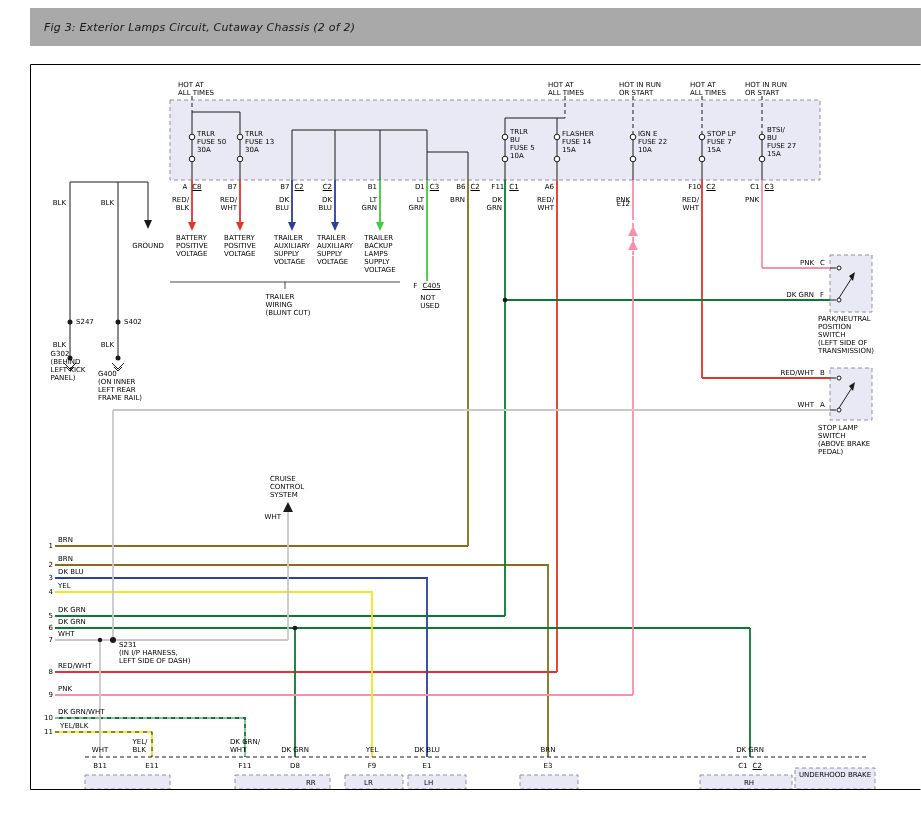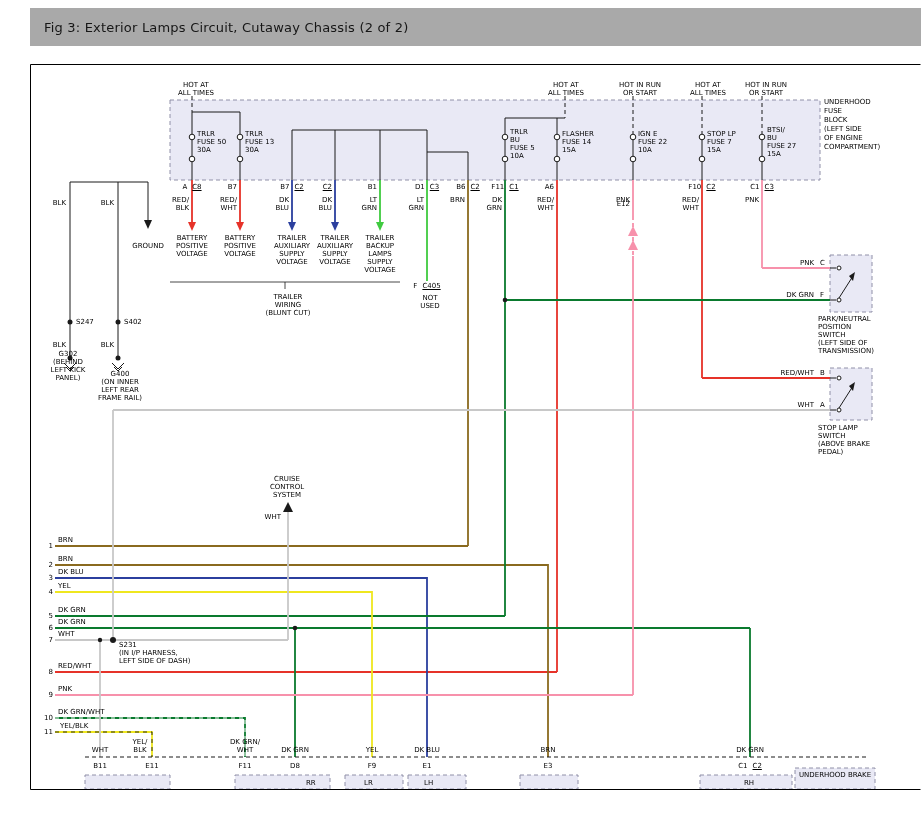--- a/index.html
+++ b/index.html
@@ -1,23 +1,23 @@
 <!DOCTYPE html>
 <html style="--c-titlebar_bg: #a9a9a9; --c-titlebar_text: #161616; --c-frame: #000000; --c-box_fill: #e9e9f5; --c-box_border: #9090a8; --c-blk: #1a1a1a; --c-red: #e63229; --c-dk_blu: #2b3f9e; --c-lt_grn: #3fca3f; --c-dk_grn: #0a7a2e; --c-brn: #8a6a1f; --c-pnk: #f791ab; --c-yel: #efe71f; --c-wht: #c8c8c8;"><head>
 <meta charset="utf-8">
 <style>
   * { margin:0; padding:0; box-sizing:border-box; }
   html,body { width:921px; height:822px; background:#fff; font-family:"DejaVu Sans",sans-serif; }
   .page { position:relative; width:921px; height:822px; overflow:hidden; background:#fff; }
   .titlebar { position:absolute; left:30px; top:8px; right:0; height:38px;
               background:var(--c-titlebar_bg,#a9a9a9); display:flex; align-items:center; padding-left:14px; }
-  .titlebar span { font-size:13px; color:var(--c-titlebar_text,#161616); letter-spacing:0.2px; }
+  .titlebar span { font-size:11px; color:var(--c-titlebar_text,#161616); letter-spacing:0.2px;font-style:italic; }
   svg { position:absolute; left:0; top:0; }
   .lbl { position:absolute; font-size:7px; line-height:8px; color:#000; white-space:pre-line; }
-  .c  { transform:translateX(-50%); text-align:center; }
+  .c  { transform:translateX(-50%); }
   .rr { transform:translateX(-100%); text-align:right; }
   .pinpair { position:absolute; display:flex; gap:5px; font-size:7px; line-height:8px; color:#000; transform:translateX(-50%); }
   .u { text-decoration:underline; text-underline-offset:1px; }
   
   .k { stroke:var(--c-blk,#1a1a1a); stroke-width:1; fill:none; }
   .dash  { stroke-dasharray:4 3; }
   .w { fill:none; stroke-width:1.8; }
   .s-red{stroke:var(--c-red,#e63229);} .s-dkblu{stroke:var(--c-dk_blu,#2b3f9e);}
   .s-ltgrn{stroke:var(--c-lt_grn,#3fca3f);} .s-dkgrn{stroke:var(--c-dk_grn,#0a7a2e);}
   .s-brn{stroke:var(--c-brn,#8a6a1f);} .s-pnk{stroke:var(--c-pnk,#f791ab);}
@@ -174,26 +174,20 @@
 ALL TIMES</div>
   <div class="lbl c" style="left:566px;top:81px">HOT AT
 ALL TIMES</div>
   <div class="lbl c" style="left:640px;top:81px">HOT IN RUN
 OR START</div>
   <div class="lbl c" style="left:708px;top:81px">HOT AT
 ALL TIMES</div>
   <div class="lbl c" style="left:766px;top:81px">HOT IN RUN
 OR START</div>
 
-  <div class="lbl" style="left:824px;top:98px;line-height:9px">UNDERHOOD
-FUSE
-BLOCK
-(LEFT SIDE
-OF ENGINE
-COMPARTMENT)</div>
 
   <div class="lbl" style="left:197px;top:130px">TRLR
 FUSE 50
 30A</div>
   <div class="lbl" style="left:245px;top:130px">TRLR
 FUSE 13
 30A</div>
   <div class="lbl" style="left:510px;top:128px">TRLR
 BU
 FUSE 5

